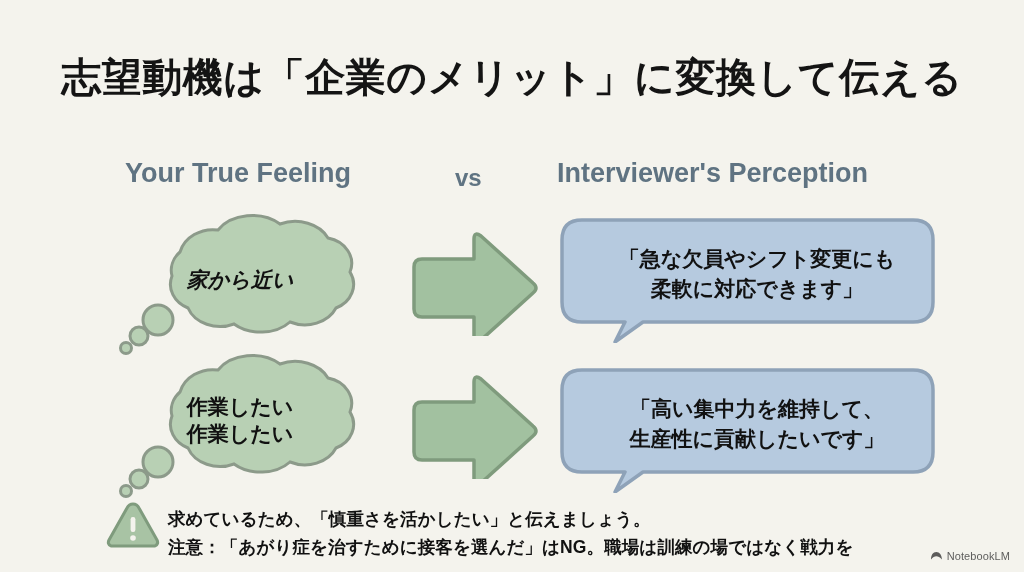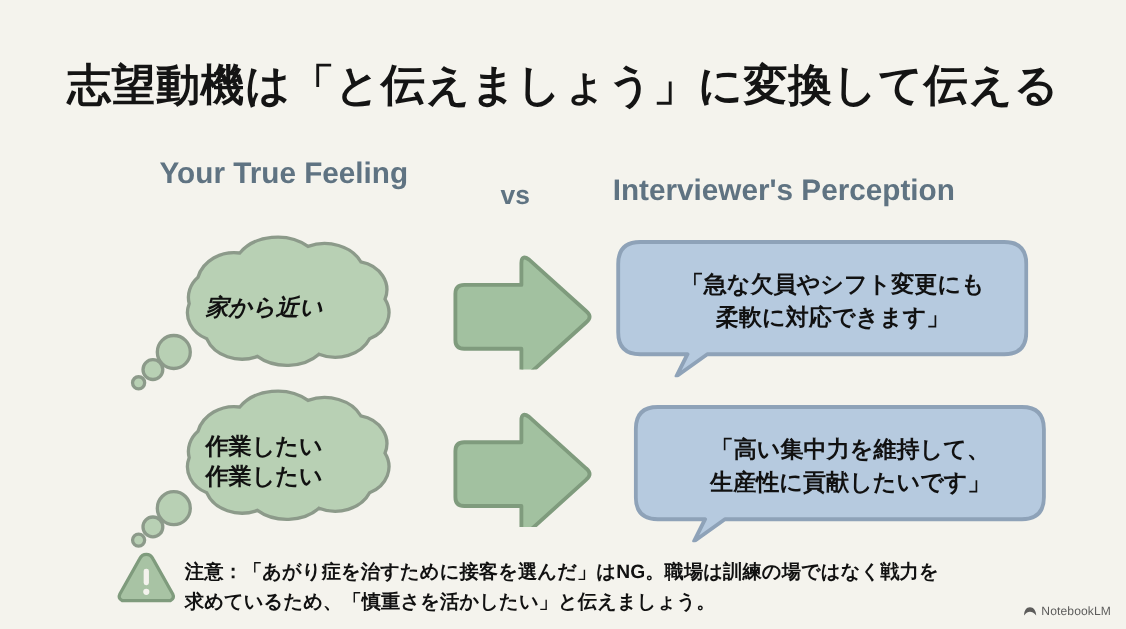--- a/index.html
+++ b/index.html
@@ -37,21 +37,21 @@
   }
 
   
   .col-head {
     position: absolute;
     font-size: 27px;
     font-weight: bold;
     color: #5f7382;
     white-space: nowrap;
   }
-  .head-left  { top: 142px; left: 125px; margin-left: 20px; }
+  .head-left  { top: 158px; left: 125px; }
   .head-vs    { top: 164px; left: 455px; font-size: 24px; }
   .head-right { top: 158px; left: 557px; text-align: center; }
 
   
   .cloud-wrap {
     position: absolute;
     left: 110px;
   }
   .cloud-1 { top: 212px; font-style: italic; }
   .cloud-2 { top: 352px; }
@@ -70,21 +70,21 @@
   .cloud-text-2 { top: 42px; }
 
   
   .arrow-wrap { position: absolute; left: 406px; }
   .arrow-1 { top: 231px; }
   .arrow-2 { top: 374px; }
 
   
   .bubble-wrap { position: absolute; left: 560px; }
   .bubble-1 { top: 218px; }
-  .bubble-2 { top: 368px; margin-left: 16px; }
+  .bubble-2 { top: 368px; }
   .bubble-text {
     position: absolute;
     left: 12px;
     top: 26px;
     width: 370px;
     text-align: center;
     font-size: 21px;
     font-weight: bold;
     color: #111111;
     line-height: 1.42;
@@ -121,21 +121,21 @@
     font-size: 11px;
     opacity: 0.82;
   }
   .watermark .wm-label { letter-spacing: 0.1px; }
 </style>
 </head>
 <body>
 
 <div class="slide">
 
-  <div class="title">志望動機は「と伝えましょう」に変換して伝える</div>
+  <div class="title">志望動機は「企業のメリット」に変換して伝える</div>
 
   <div class="col-head head-left">Your True Feeling</div>
   <div class="col-head head-vs">vs</div>
   <div class="col-head head-right">Interviewer's Perception</div>
 
   <div class="cloud-wrap cloud-1">
     <svg width="265" height="150" viewBox="0 0 265 150">
       <g fill="#b8d0b4" stroke="#8c9a8a" stroke-width="3">
         <path d="M70,40 a34,30 0 0 1 38,-22 a40,30 0 0 1 62,-6
                  a36,28 0 0 1 48,14 a30,26 0 0 1 22,34
@@ -202,22 +202,22 @@
   </div>
 
   <div class="note-icon">
     <svg width="54" height="50" viewBox="0 0 54 50">
       <path d="M27,4 q4,0 6,4 l18,32 q2,4 -2,6 h-44 q-4,-2 -2,-6 l18,-32 q2,-4 6,-4 Z" fill="#a8c3a4" stroke="#7f9b7d" stroke-width="3" stroke-linejoin="round"></path>
       <rect x="24.6" y="17" width="4.8" height="15" rx="2.2" fill="#f4f3ed"></rect>
       <circle cx="27" cy="38" r="2.8" fill="#f4f3ed"></circle>
     </svg>
   </div>
   <div class="note-text">
+    <div>求めているため、「慎重さを活かしたい」と伝えましょう。</div>
     <div>注意：「あがり症を治すために接客を選んだ」はNG。職場は訓練の場ではなく戦力を</div>
-    <div>求めているため、「慎重さを活かしたい」と伝えましょう。</div>
   </div>
 
   <div class="watermark">
     <svg width="13" height="11" viewBox="0 0 13 11">
       <path d="M1,9.5 C1,5 3,2 6.3,2 C9.6,2 11.8,5 12,9.5 C10,7 8,6.2 6.3,6.2 C4.6,6.2 2.8,7.2 1,9.5 Z" fill="#3c3c3c"></path>
     </svg>
     <span class="wm-label">NotebookLM</span>
   </div>
 
 </div>

